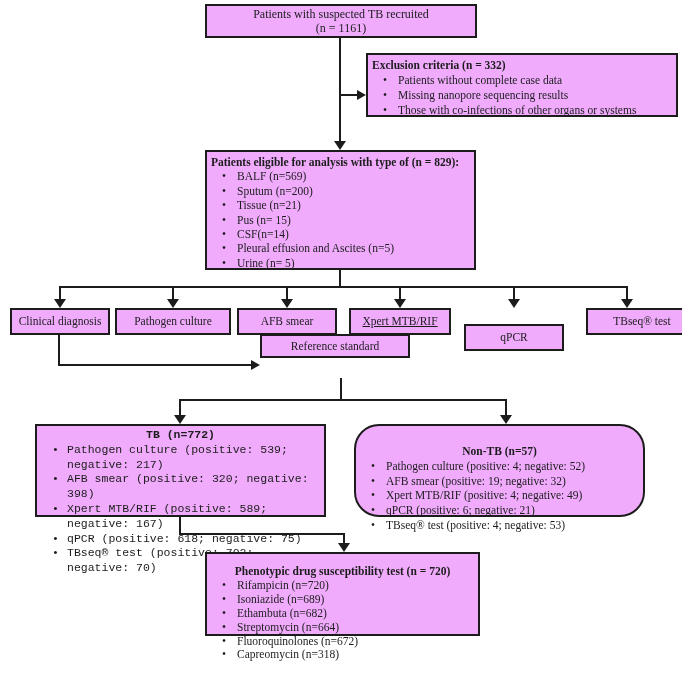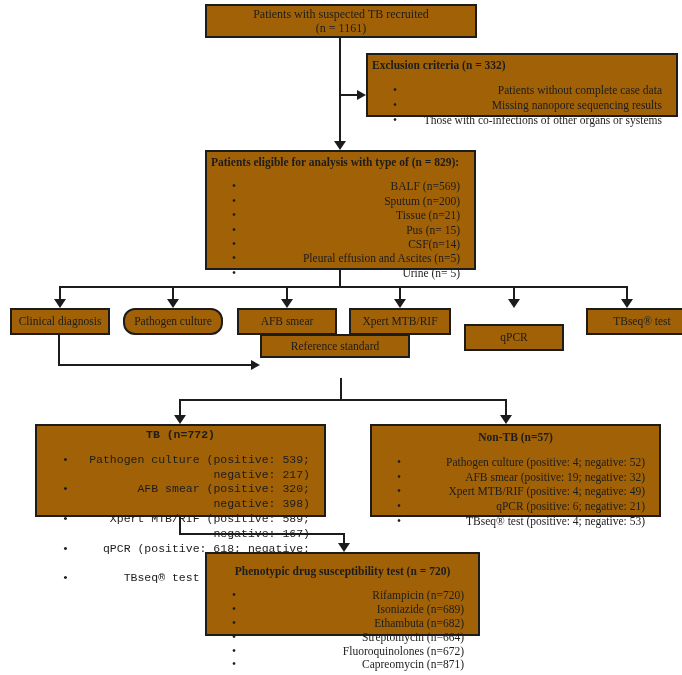--- a/index.html
+++ b/index.html
@@ -10,21 +10,21 @@
   #canvas {
     position: relative;
     width: 682px;
     height: 675px;
     background: #ffffff;
     overflow: hidden;
   }
   .box {
     position: absolute;
     border: 2px solid #1c1c1c;
-    background: #a16207;
+    background: #f0abfc;
     box-sizing: border-box;
     font-size: 11.5px;
     line-height: 15px;
   }
   .box .title-center {
     font-weight: bold;
     text-align: center;
     display: block;
   }
   .box .title-left {
@@ -34,23 +34,22 @@
   }
   .center-box {
     display: flex;
     flex-direction: column;
     justify-content: center;
     align-items: center;
     text-align: center;
   }
   ul.bullets {
     list-style: none;
-    margin: 10px;
+    margin: 0;
     padding: 0 0 0 9px;
-    text-align: right;
   }
   ul.bullets li {
     position: relative;
     padding-left: 17px;
   }
   ul.bullets li::before {
     content: "\2022";
     position: absolute;
     left: 2px;
     top: 0;
@@ -73,28 +72,28 @@
     border-bottom: 5px solid transparent;
     border-left: 9px solid #1c1c1c;
   }
 
   
   #top-box       { left: 205px; top: 4px;   width: 272px; height: 34px; font-size: 12px; line-height: 14.5px; }
   #exclusion-box { left: 366px; top: 53px;  width: 312px; height: 64px; padding: 3px 4px; line-height: 15px; }
   #eligible-box  { left: 205px; top: 150px; width: 271px; height: 120px; padding: 3px 4px; line-height: 14.4px; }
   .test-box      { top: 308px; height: 27px; }
   #test-box-0 { left: 10px;  width: 100px; }
-  #test-box-1 { left: 123px; width: 100px; border-radius: 12px; }
+  #test-box-1 { left: 115px; width: 116px; }
   #test-box-2 { left: 237px; width: 100px; }
-  #test-box-3 { left: 349px; width: 102px; }
+  #test-box-3 { left: 349px; width: 102px; text-decoration: underline; }
   #test-box-4 { left: 464px; width: 100px; margin-top: 16px; }
   #test-box-5 { left: 577px; width: 112px; margin-left: 9px; }
   #reference-box { left: 260px; top: 334px; width: 150px; height: 24px; }
   #tb-box        { left: 35px;  top: 424px; width: 291px; height: 93px; padding: 2px 4px; line-height: 14.8px; font-family: Liberation Mono, monospace; }
-  #nontb-box     { left: 370px; top: 424px; width: 291px; height: 93px; padding: 4px 4px; line-height: 14.8px; }
+  #nontb-box     { left: 354px; top: 424px; width: 291px; height: 93px; padding: 18px 4px; line-height: 14.8px; border-radius: 25px; }
   #pheno-box     { left: 205px; top: 552px; width: 275px; height: 84px; padding: 11px 4px; line-height: 13.9px; }
 </style>
 </head>
 <body>
 
 <div id="canvas">
 
   <div class="box center-box" id="top-box">
     <span>Patients with suspected TB recruited</span>
     <span>(n = 1161)</span>
@@ -168,21 +167,21 @@
   </div>
 
   <div class="box" id="pheno-box">
     <span class="title-center">Phenotypic drug susceptibility test (n = 720)</span>
     <ul class="bullets">
         <li>Rifampicin (n=720)</li>
         <li>Isoniazide (n=689)</li>
         <li>Ethambuta (n=682)</li>
         <li>Streptomycin (n=664)</li>
         <li>Fluoroquinolones (n=672)</li>
-        <li>Capreomycin (n=871)</li>
+        <li>Capreomycin (n=318)</li>
       </ul>
   </div>
 
   <div class="line" style="left:339px; top:37px; width:2px; height:106px;"></div>
   <div class="arrow-down" style="left:334px; top:141px;"></div>
 
   <div class="line" style="left:340px; top:94px; width:19px; height:2px;"></div>
   <div class="arrow-right" style="left:357px; top:90px;"></div>
 
   <div class="line" style="left:339px; top:269px; width:2px; height:19px;"></div>

